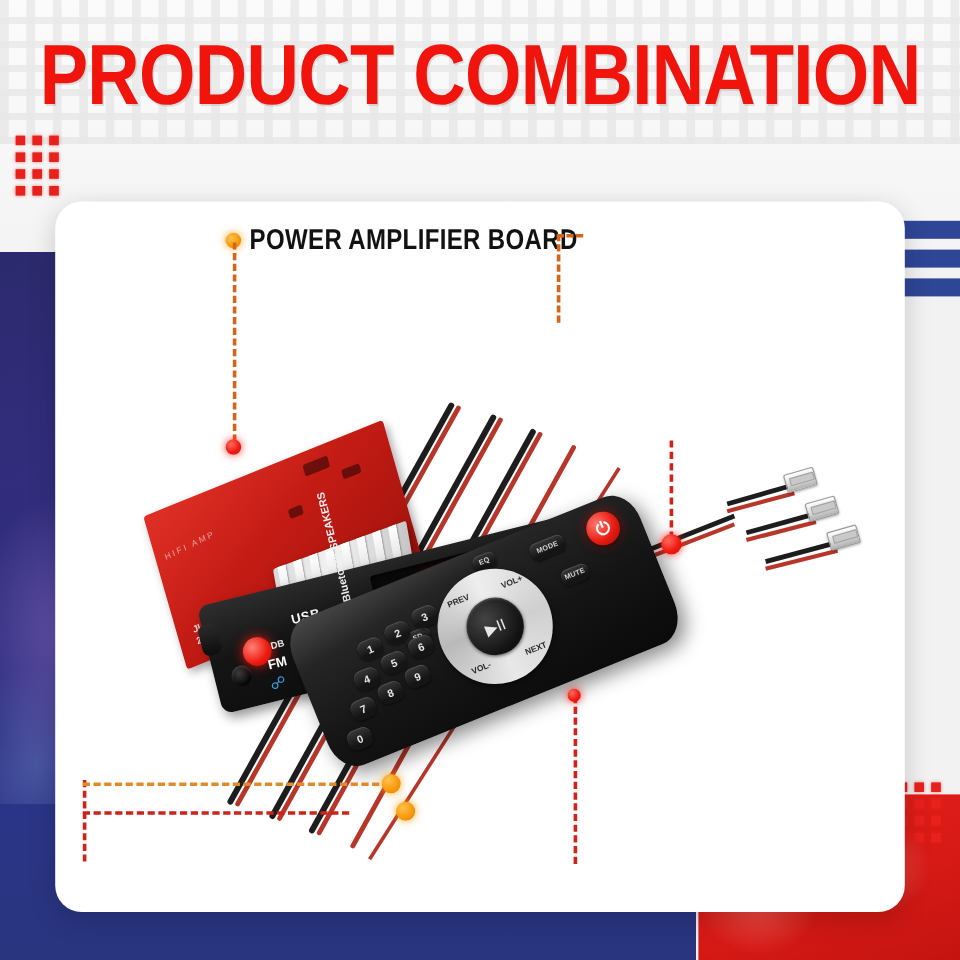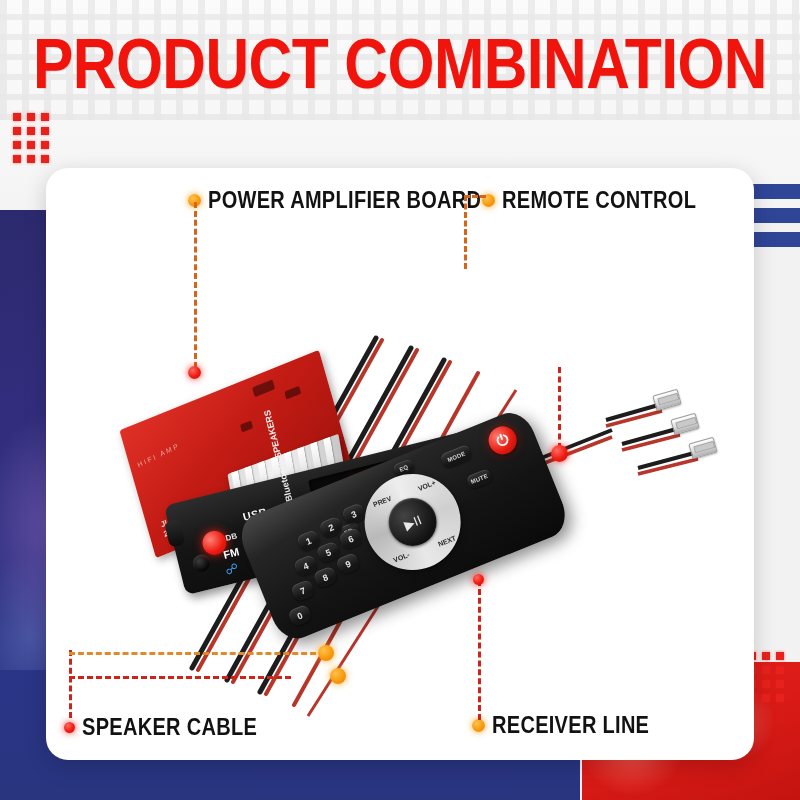--- a/index.html
+++ b/index.html
@@ -469,41 +469,29 @@
       </div>
     </div>
 
     <div class="callout" style="left:142px; top:21px;">
       <span class="dot"></span>
       <span class="lbl">POWER AMPLIFIER BOARD</span>
     </div>
     <div class="dash-v" style="left:148px; top:34px; height:166px;"></div>
     <span class="dot red" style="position:absolute; left:142px; top:198px;"></span>
 
-    <div class="callout" style="left:436px; top:21px;">
-      <span class="dot"></span>
-      <span class="lbl">REMOTE CONTROL</span>
-    </div>
     <div class="dash-h" style="left:418px; top:27px; width:22px;"></div>
     <div class="dash-v" style="left:418px; top:27px; height:74px;"></div>
 
     <div class="dash-v dash-red" style="left:512px; top:199px; height:82px;"></div>
     <span class="dot red" style="position:absolute; left:505px; top:277px; width:17px; height:17px;"></span>
 
-    <div class="callout" style="left:18px; top:548px;">
-      <span class="dot red sm"></span>
-      <span class="lbl">SPEAKER CABLE</span>
-    </div>
     <div class="dash-v dash-red" style="left:23px; top:482px; height:68px;"></div>
     <div class="dash-h dash-or" style="left:23px; top:484px; width:256px;"></div>
     <div class="dash-h dash-red" style="left:23px; top:508px; width:222px;"></div>
     <span class="dot" style="position:absolute; left:272px; top:477px; width:16px; height:16px;"></span>
     <span class="dot" style="position:absolute; left:284px; top:500px; width:16px; height:16px;"></span>
 
-    <div class="callout" style="left:426px; top:546px;">
-      <span class="dot"></span>
-      <span class="lbl">RECEIVER LINE</span>
-    </div>
     <div class="dash-v dash-red" style="left:432px; top:412px; height:140px;"></div>
     <span class="dot red sm" style="position:absolute; left:427px; top:406px;"></span>
 
   </div>
 </div>
 
 </body></html>

